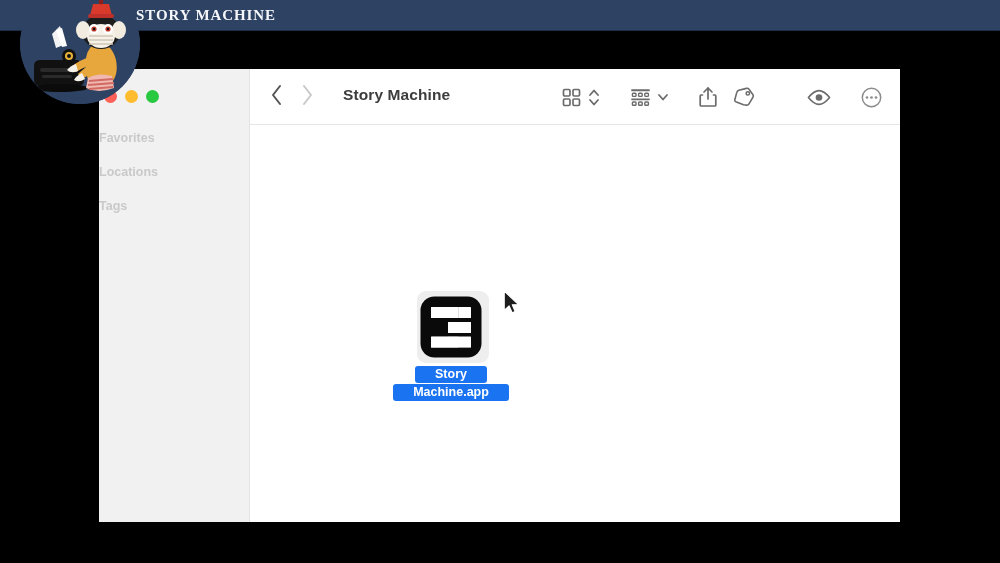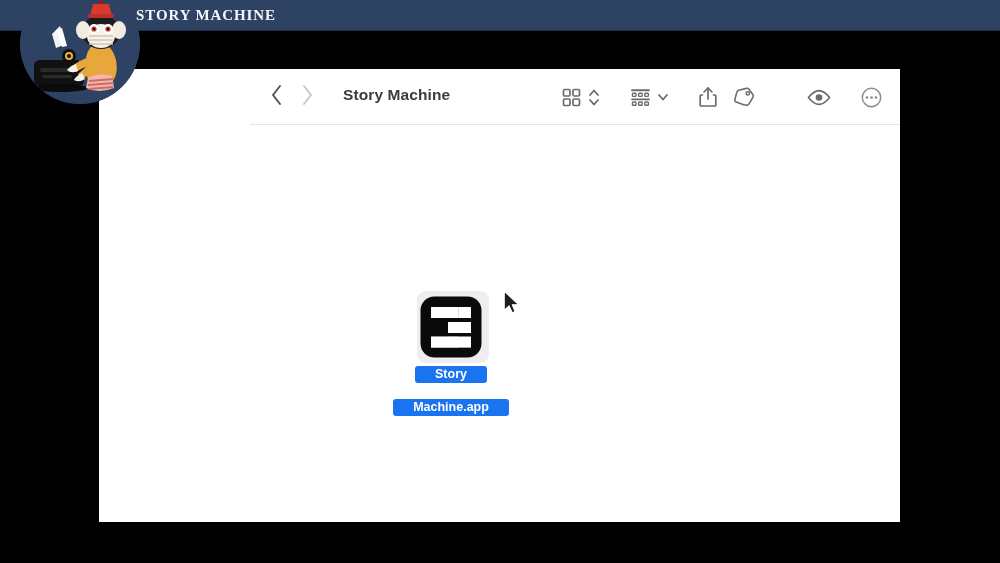--- a/index.html
+++ b/index.html
@@ -165,21 +165,21 @@
     display: block;
     background: #1a73f0;
     color: #ffffff;
     font-size: 12.5px;
     font-weight: bold;
     line-height: 17px;
     border-radius: 3px;
     padding: 0 20px;
     white-space: nowrap;
   }
-  .label-line + .label-line { margin-top: 16px; }
+  .label-line + .label-line { margin-top: 1px; }
   .lbl-wrap { display: flex; flex-direction: column; align-items: center; }
 
   
   .cursor {
     position: absolute;
     left: 503px; top: 290px;
     width: 17px; height: 25px;
     z-index: 60;
     pointer-events: none;
   }
@@ -240,20 +240,34 @@
 
         <path d="M64 18 L86 18 L83 6 L67 6 Z" fill="#d93a2b"></path>
         <rect x="62" y="16" width="26" height="4" rx="2" fill="#c0302a"></rect>
         <circle cx="75" cy="4" r="2.4" fill="#8f1f1a"></circle>
       </g>
     </svg>
   </div>
 
   <div class="finder-window">
 
+    <div class="sidebar">
+
+      <div class="traffic-lights">
+        <span class="tl tl-red"></span>
+        <span class="tl tl-yellow"></span>
+        <span class="tl tl-green"></span>
+      </div>
+
+      <div class="sidebar-sections">
+        <div class="sb-header">Favorites</div>
+        <div class="sb-header">Locations</div>
+        <div class="sb-header">Tags</div>
+      </div>
+    </div>
 
     <div class="content-pane">
 
       <div class="toolbar">
 
         <div class="nav-arrows">
           <span>
             <svg class="chev" viewBox="0 0 13 22" aria-hidden="true">
               <path d="M10 2 L3 11 L10 20" stroke="#555555" stroke-width="2" fill="none" stroke-linecap="round" stroke-linejoin="round"></path>
             </svg>

